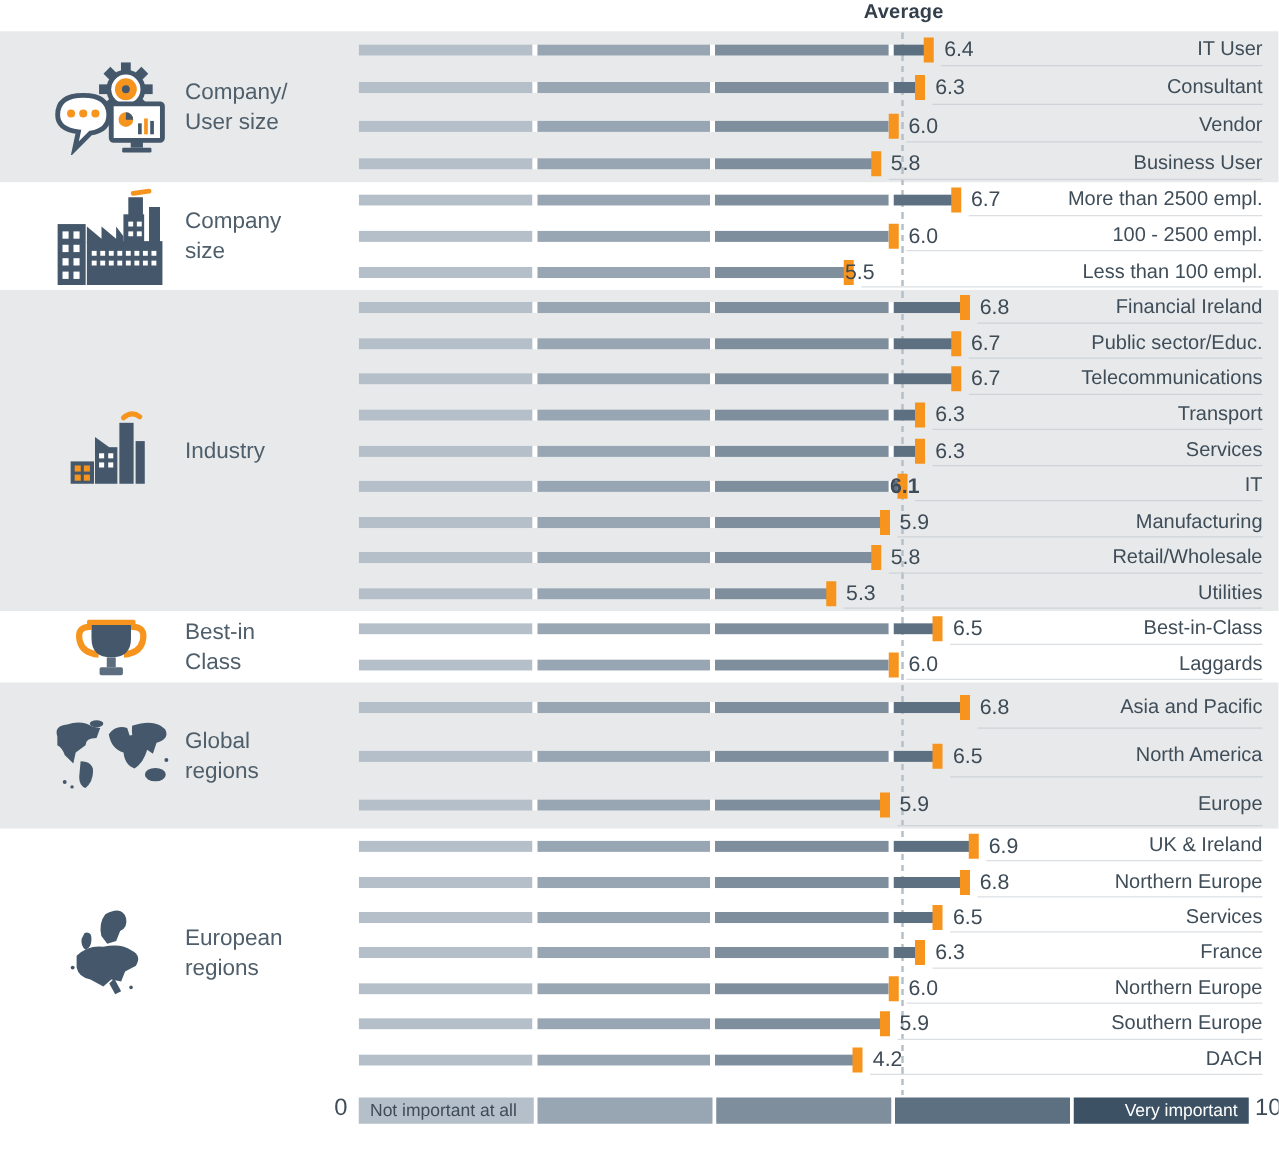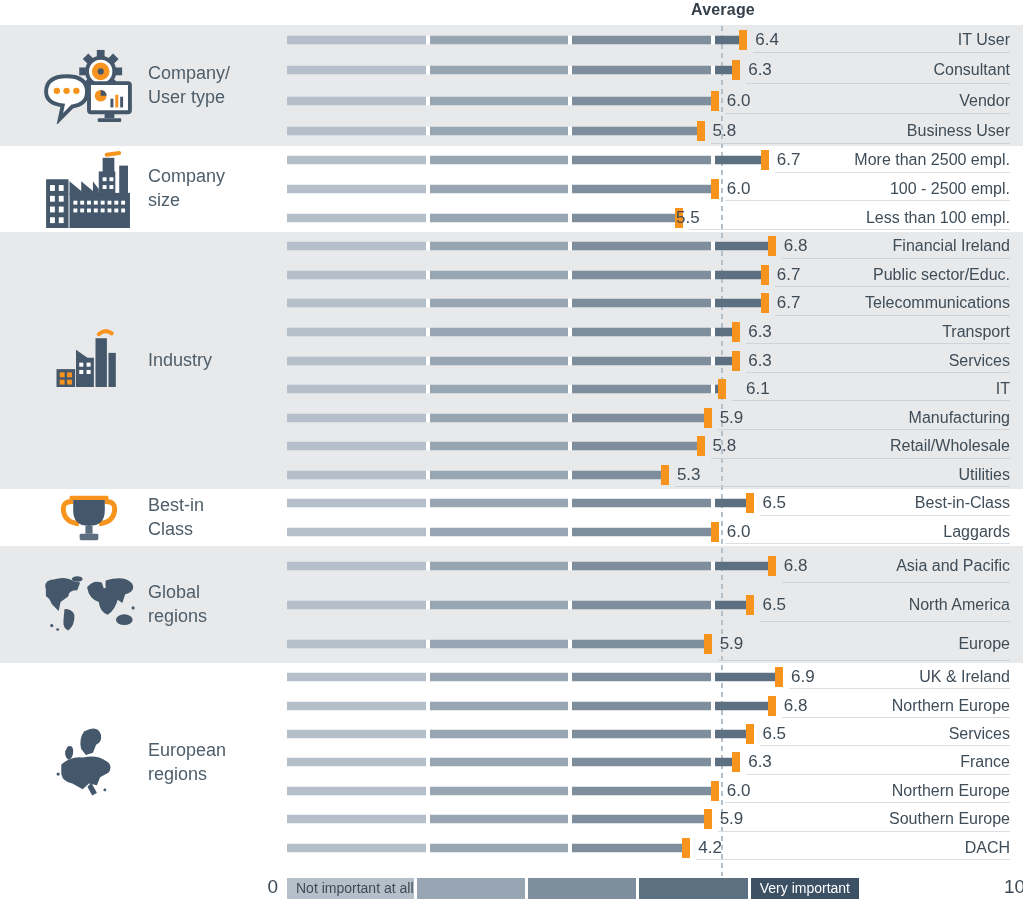--- a/index.html
+++ b/index.html
@@ -43,21 +43,21 @@
   .val {
     position:absolute; top:50%; transform:translateY(-50%);
     font-size:17px; color:#3e4b57; z-index:3; white-space:nowrap;
   }
   .rlabel {
     position:absolute; right:13px; top:50%; transform:translateY(-50%);
     font-size:16px; color:#3f4d59; z-index:2; white-space:nowrap;
   }
   .sline { position:absolute; bottom:2px; height:1px; z-index:1; }
   .legend {
-    position:absolute; left:287px; top:878px; width:572px; height:21px;
+    position:absolute; left:287px; top:878px; width:712px; height:21px;
     display:flex; gap:3px; z-index:2;
   }
   .lseg { flex:1; height:21px; display:flex; align-items:center; }
   .lseg span { font-size:14px; line-height:21px; white-space:nowrap; }
   .lseg.first span { color:#3e4b57; padding-left:9px; }
   .lseg.last { justify-content:flex-end; }
   .lseg.last span { color:#ffffff; padding-right:9px; }
   .axis-num { position:absolute; top:876px; font-size:19px; color:#3e4b57; z-index:2; }
   .axis-num.min { left:246px; width:32px; text-align:right; }
   .axis-num.max { left:1004px; }
@@ -150,21 +150,21 @@
    <circle cx="62" cy="49" r="6" fill="#f7941d"></circle>
             <path d="M62 49 L62 43 A6 6 0 0 1 68 49 Z" fill="#44576b"></path>
    <rect x="72" y="52" width="3" height="9" fill="#44576b"></rect>
             <rect x="77" y="48" width="3" height="13" fill="#f7941d"></rect>
             <rect x="82" y="50" width="3" height="11" fill="#44576b"></rect>
    <rect x="66" y="66" width="10" height="6" fill="#44576b"></rect>
             <rect x="59" y="72" width="24" height="4" rx="1" fill="#44576b"></rect>
  </svg>
         </div>
         <div class="sec-label">Company/
-User type</div>
+User size</div>
       </div>
       <div class="sec" style="top: 146px; height: 86px; background: rgb(255, 255, 255);">
         <div class="rows">
           <div class="row">
             <div class="sline" style="left: 774.71px; right: 13px; background: rgb(220, 223, 226);"></div>
             <div class="bar" style="width: 477.71px;">
               <div class="seg" style="left: 0px; width: 138.6px; background: rgb(181, 191, 201);"></div>
               <div class="seg" style="left: 138.6px; width: 4px; background: rgb(255, 255, 255);"></div>
               <div class="seg" style="left: 142.6px; width: 138.6px; background: rgb(152, 166, 180);"></div>
               <div class="seg" style="left: 281.2px; width: 4px; background: rgb(255, 255, 255);"></div>
@@ -332,21 +332,21 @@
             <div class="bar" style="width: 434.93px;">
               <div class="seg" style="left: 0px; width: 138.6px; background: rgb(181, 191, 201);"></div>
               <div class="seg" style="left: 138.6px; width: 4px; background: rgb(255, 255, 255);"></div>
               <div class="seg" style="left: 142.6px; width: 138.6px; background: rgb(152, 166, 180);"></div>
               <div class="seg" style="left: 281.2px; width: 4px; background: rgb(255, 255, 255);"></div>
               <div class="seg" style="left: 285.2px; width: 138.6px; background: rgb(126, 142, 157);"></div>
               <div class="seg" style="left: 423.8px; width: 4px; background: rgb(255, 255, 255);"></div>
               <div class="seg" style="left: 427.8px; width: 138.6px; background: rgb(93, 112, 130);"></div>
             </div>
             <div class="marker" style="left: 717.93px; background: rgb(247, 148, 29);"></div>
-            <div class="val" style="left: 746px;">6.1</div>
+            <div class="val" style="left: 712px; font-weight: bold;">6.1</div>
             <div class="rlabel">IT</div>
           </div>
           <div class="row">
             <div class="sline" style="left: 717.67px; right: 13px; background: rgb(205, 211, 216);"></div>
             <div class="bar" style="width: 420.67px;">
               <div class="seg" style="left: 0px; width: 138.6px; background: rgb(181, 191, 201);"></div>
               <div class="seg" style="left: 138.6px; width: 4px; background: rgb(255, 255, 255);"></div>
               <div class="seg" style="left: 142.6px; width: 138.6px; background: rgb(152, 166, 180);"></div>
               <div class="seg" style="left: 281.2px; width: 4px; background: rgb(255, 255, 255);"></div>
               <div class="seg" style="left: 285.2px; width: 138.6px; background: rgb(126, 142, 157);"></div>

